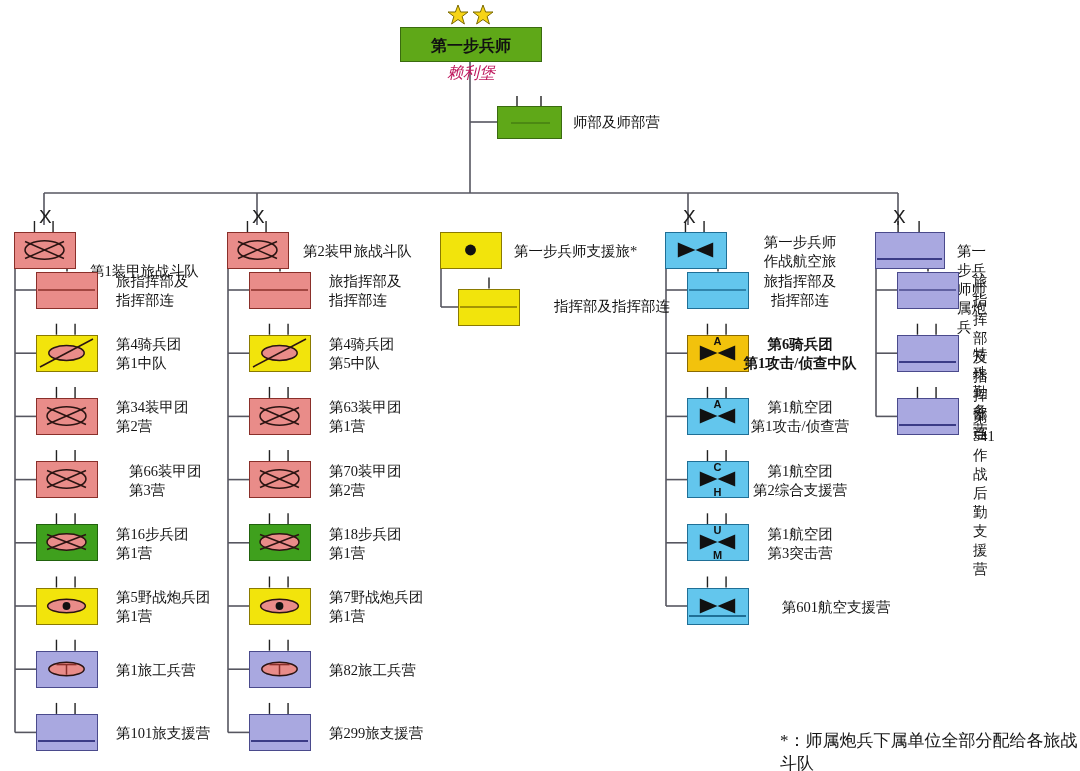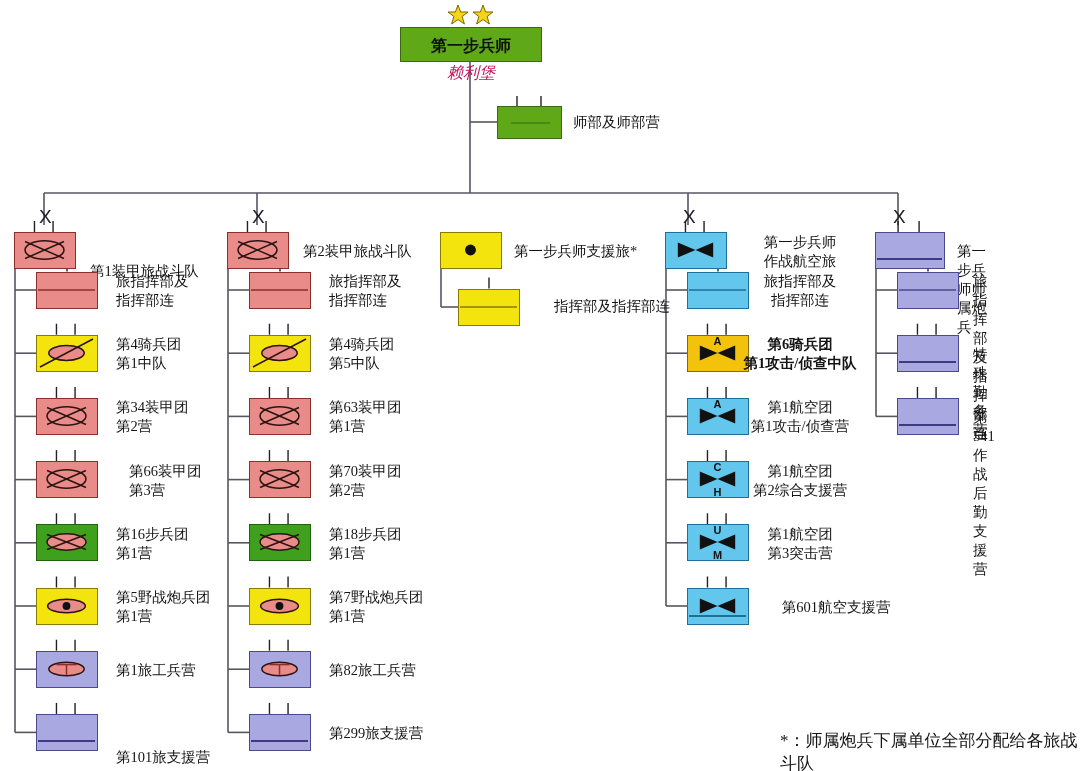--- a/index.html
+++ b/index.html
@@ -227,21 +227,21 @@
         <line x1="19.47" y1="12.58" x2="39.53" y2="12.58" stroke="#8a2f2a" stroke-width="1.5"></line>
         <line x1="29.5" y1="12.58" x2="29.5" y2="22.78" stroke="#8a2f2a" stroke-width="1.5"></line>
       </svg>
     </div>
     <div class="label lft" style="left: 116px; top: 660.7px;">第1旅工兵营</div>
     <div class="sym" style="left: 36px; top: 713.9px; width: 62px; height: 37px; background: rgb(169, 168, 224); border: 1.4px solid rgb(74, 74, 140);">
       <svg width="59" height="34" viewBox="0 0 59 34">
         <line x1="1" y1="26" x2="58" y2="26" stroke="#3b3b86" stroke-width="2"></line>
       </svg>
     </div>
-    <div class="label lft" style="left: 116px; top: 723.9px; margin-top: 24px;">第101旅支援营</div>
+    <div class="label lft" style="left: 116px; top: 723.9px;">第101旅支援营</div>
     <div class="xmark" style="left: 252px; top: 207px;">X</div>
     <div class="sym" style="left: 227px; top: 232px; width: 62px; height: 37px; background: rgb(233, 140, 137); border: 1.4px solid rgb(138, 47, 42);">
       <svg width="59" height="34" viewBox="0 0 59 34">
         <ellipse cx="29.5" cy="17" rx="19.470000000000002" ry="9.18" fill="none" stroke="#2b1412" stroke-width="1.5"></ellipse>
         <line x1="10.029999999999998" y1="8.5" x2="48.97" y2="25.5" stroke="#2b1412" stroke-width="1.5"></line>
         <line x1="10.029999999999998" y1="25.5" x2="48.97" y2="8.5" stroke="#2b1412" stroke-width="1.5"></line>
       </svg>
     </div>
     <div class="label lft" style="left: 303px; top: 242px;">第2装甲旅战斗队</div>
     <div class="sym" style="left: 249px; top: 271.5px; width: 62px; height: 37px; background: rgb(233, 140, 137); border: 1.4px solid rgb(138, 47, 42);">

